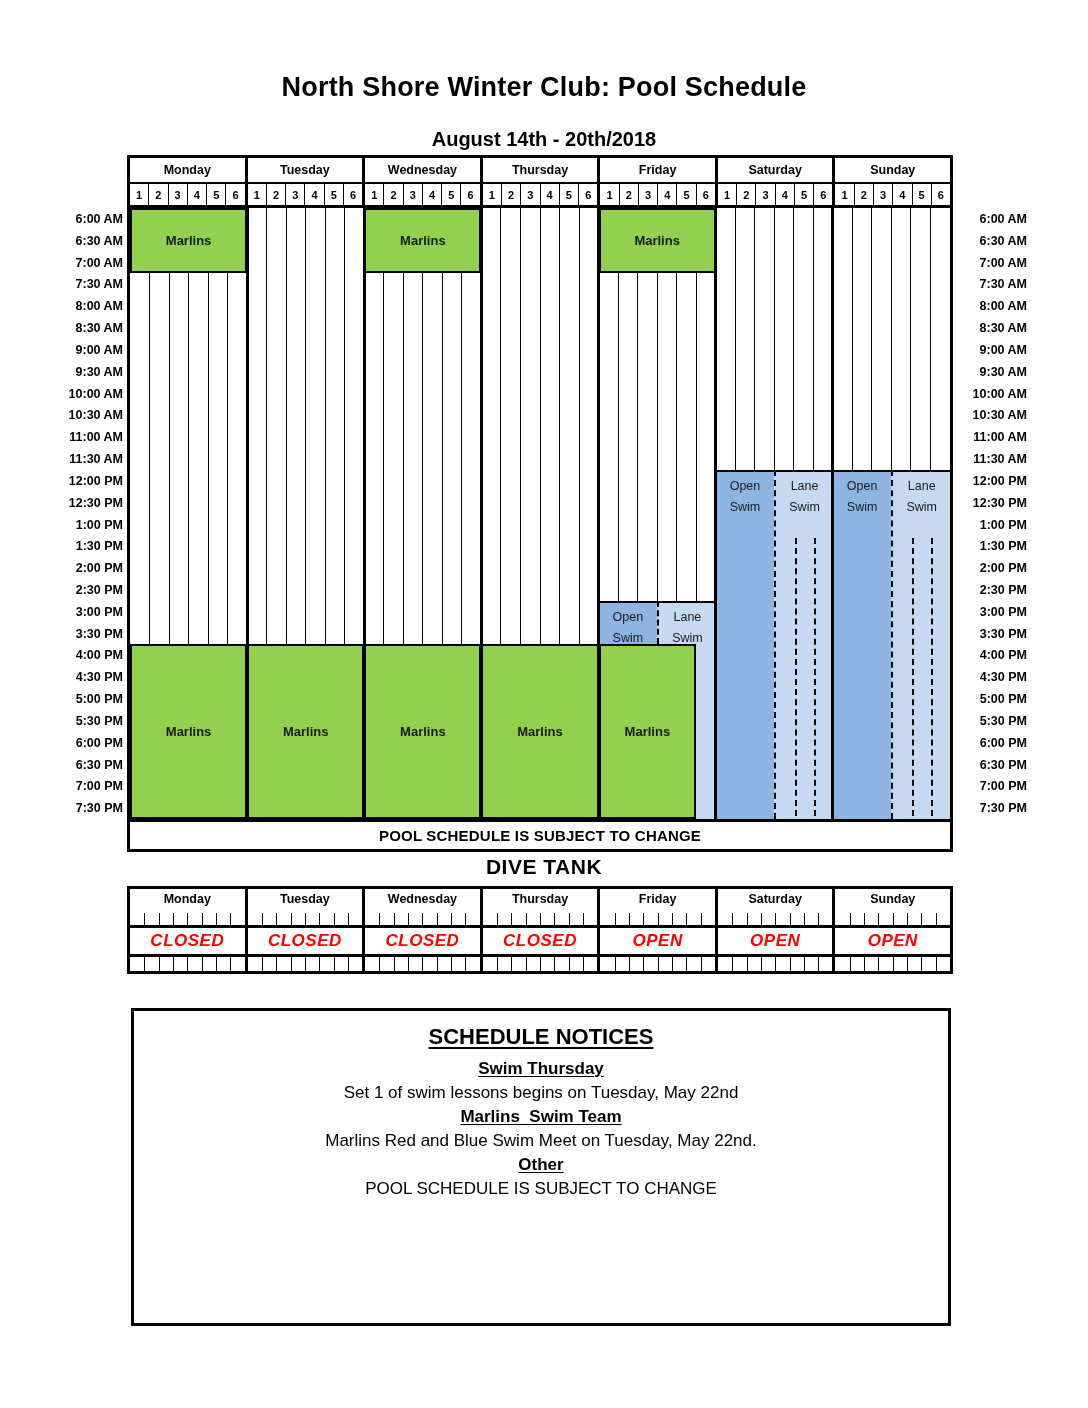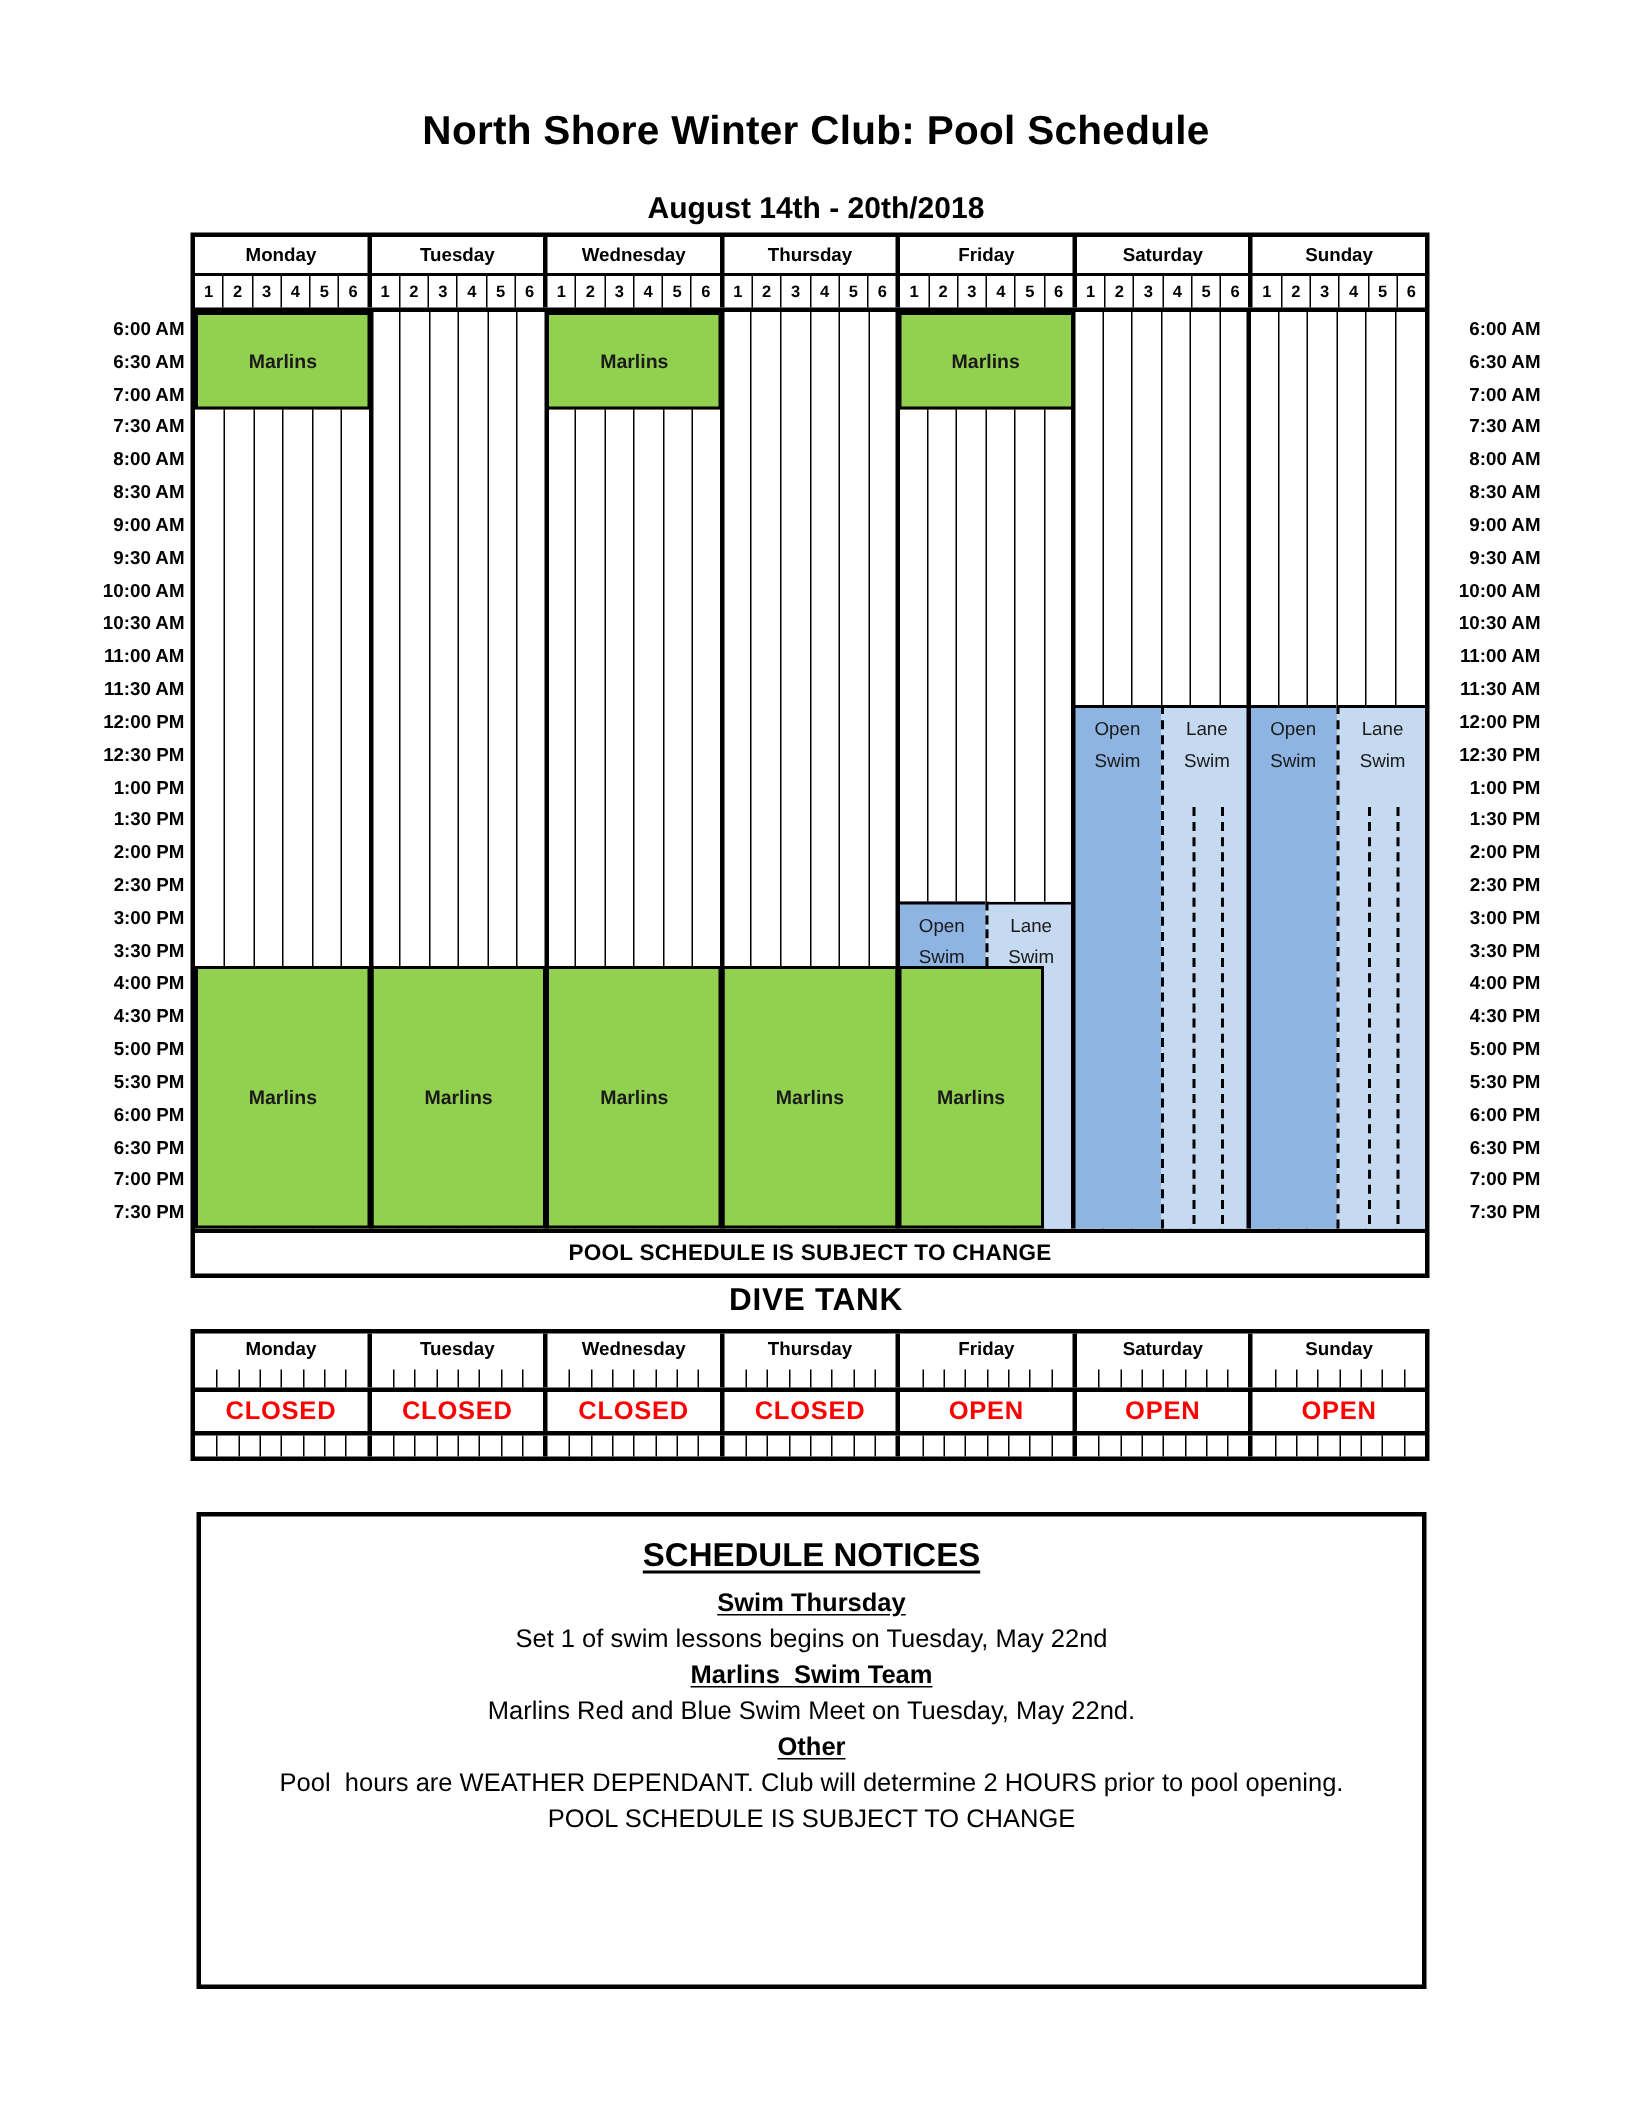--- a/index.html
+++ b/index.html
@@ -49,21 +49,21 @@
   
   .dive-title{position:absolute;top:855px;left:0;width:100%;text-align:center;
               font-size:21px;font-weight:bold;letter-spacing:0.5px;}
   .dive-table{position:absolute;left:127px;top:886px;width:826px;border:3px solid #000;
               box-sizing:border-box;background:#fff;}
   .dive-header-row{display:flex;height:36px;border-bottom:3px solid #000;}
   .dive-day{flex:1;position:relative;border-right:3px solid #000;font-weight:bold;
             font-size:12.5px;text-align:center;padding-top:3px;box-sizing:border-box;}
   .dive-header-row .dive-day:last-child{border-right:none;}
   .tick{position:absolute;bottom:0;width:1px;height:12px;background:#000;}
-  .dive-status-row{display:flex;height:26px;border-bottom:3px solid #000;}
+  .dive-status-row{display:flex;height:26px;border-bottom:3px solid #000;font-style:italic;}
   .dive-status{flex:1;display:flex;align-items:center;justify-content:center;
                font-weight:bold;font-size:17px;border-right:3px solid #000;letter-spacing:0.5px;}
   .dive-status-row .dive-status:last-child{border-right:none;}
   .dive-bottom-row{display:flex;height:14px;}
   .dive-bottom-day{flex:1;position:relative;border-right:3px solid #000;}
   .dive-bottom-row .dive-bottom-day:last-child{border-right:none;}
   .divider{position:absolute;top:0;bottom:0;width:1px;background:#000;}
 
   
   .notices{position:absolute;left:131px;top:1008px;width:820px;height:318px;
@@ -364,16 +364,15 @@
       </div>
   </div>
 
   <div class="notices">
       <div class="n-h1">SCHEDULE NOTICES</div>
       <div class="n-h2">Swim Thursday</div>
       <div class="n-p">Set 1 of swim lessons begins on Tuesday, May 22nd</div>
       <div class="n-h2">Marlins  Swim Team</div>
       <div class="n-p">Marlins Red and Blue Swim Meet on Tuesday, May 22nd.</div>
       <div class="n-h2">Other</div>
-      <div class="n-p">Pool  hours are WEATHER DEPENDANT. Club will determine 2 HOURS prior to pool opening.</div>
       <div class="n-p">POOL SCHEDULE IS SUBJECT TO CHANGE</div>
     </div>
 </div>
 
 </body></html>

